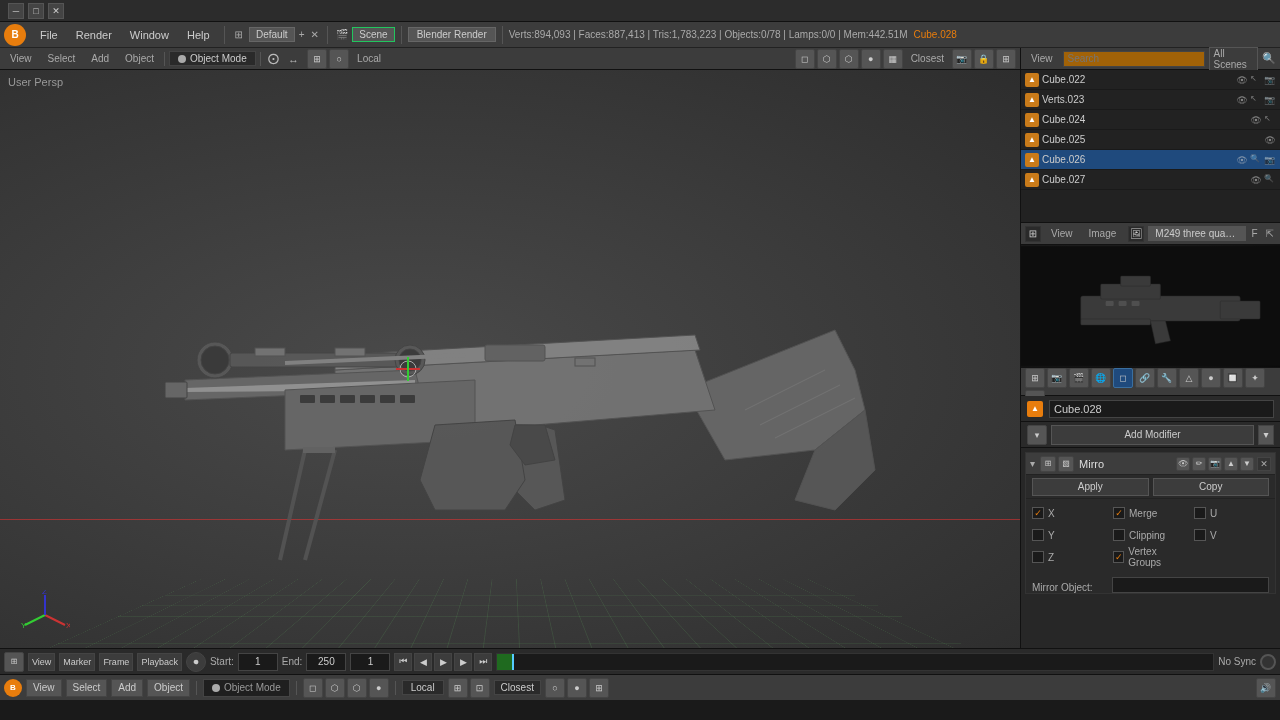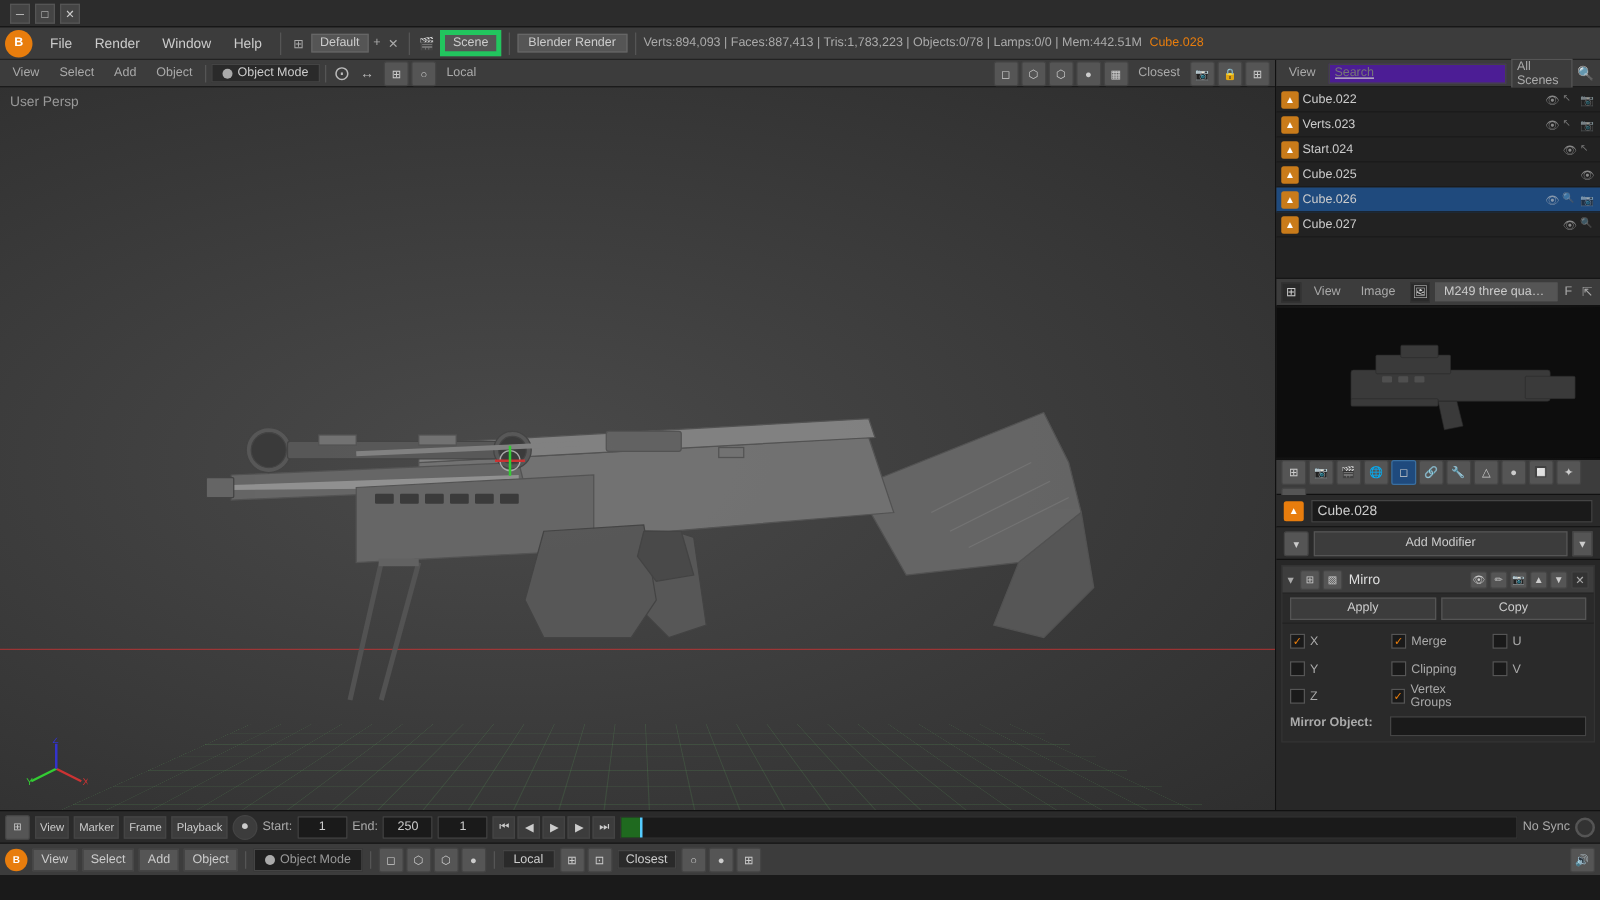--- a/index.html
+++ b/index.html
@@ -156,26 +156,25 @@
     }
     .outliner-header-btn {
       font-size: 10px; color: #aaa;
       padding: 1px 6px;
       cursor: pointer;
       background: transparent;
     }
     .outliner-search {
       flex: 1;
       height: 16px;
-      background: #4c1d95;
+      background: #a16207;
       border: 1px solid #444;
       color: #ccc;
       font-size: 10px;
       padding: 0 4px;
-      text-decoration: underline;
     }
     #outliner-list {
       flex: 1;
       overflow: hidden;
       background: #222;
     }
     .outliner-item {
       height: 20px;
       display: flex;
       align-items: center;
@@ -397,25 +396,24 @@
       width: 80px; height: 16px;
       background: #1a1a1a;
       border: 1px solid #444;
       color: #ccc;
       font-size: 10px;
       padding: 0 3px;
       display: flex; align-items: center; justify-content: flex-end;
     }
     .mirror-object-row {
       display: flex;
-      align-items: flex-start;
+      align-items: flex-end;
       height: 20px;
       padding: 0 6px;
       gap: 6px;
-      font-weight: bold;
     }
     .mirror-object-label { font-size: 10px; color: #aaa; flex: 1; }
     .mirror-object-field {
       flex: 2;
       height: 16px;
       background: #1a1a1a;
       border: 1px solid #444;
       display: flex; align-items: center; padding: 0 3px;
     }
 
@@ -551,21 +549,21 @@
   <span class="menu-item">Window</span>
   <span class="menu-item">Help</span>
   <div class="menu-separator"></div>
 
   <span style="font-size:10px;color:#aaa;padding:0 4px;">⊞</span>
   <span style="background:#555;padding:1px 6px;font-size:10px;border:1px solid #666;cursor:pointer;">Default</span>
   <span style="font-size:10px;color:#aaa;padding:0 2px;">+</span>
   <span style="font-size:10px;color:#aaa;padding:0 2px;">✕</span>
   <div class="menu-separator"></div>
   <span style="font-size:10px;color:#aaa;padding:0 2px;">🎬</span>
-  <span style="background:#555;padding:1px 6px;font-size:10px;border:4px solid #22c55e;cursor:pointer;">Scene</span>
+  <span style="background:#555;padding:1px 6px;font-size:10px;border:1px solid #22c55e;cursor:pointer;">Scene</span>
   <div class="menu-separator"></div>
   <span style="background:#555;padding:1px 8px;font-size:10px;border:1px solid #666;cursor:pointer;">Blender Render</span>
   <div class="menu-separator"></div>
   <span class="info-item">Verts:894,093 | Faces:887,413 | Tris:1,783,223 | Objects:0/78 | Lamps:0/0 | Mem:442.51M</span>
   <span style="margin-left:4px;color:#e87d0d;font-size:10px;">Cube.028</span>
 </div>
 
 <div id="main-layout">
 
   <div id="viewport">
@@ -716,21 +714,21 @@
           <span class="obj-icon orange">▲</span>
           <span class="outliner-name">Verts.023</span>
           <div class="outliner-icons">
             <span class="eye-icon">👁</span>
             <span style="width:12px;height:12px;font-size:8px;opacity:0.5;">↖</span>
             <span class="cam-icon">📷</span>
           </div>
         </div>
         <div class="outliner-item">
           <span class="obj-icon orange">▲</span>
-          <span class="outliner-name">Start.024</span>
+          <span class="outliner-name">Cube.024</span>
           <div class="outliner-icons">
             <span class="eye-icon">👁</span>
             <span style="width:12px;height:12px;font-size:8px;opacity:0.5;">↖</span>
           </div>
         </div>
         <div class="outliner-item">
           <span class="obj-icon orange">▲</span>
           <span class="outliner-name">Cube.025</span>
           <div class="outliner-icons">
             <span class="eye-icon">👁</span>

